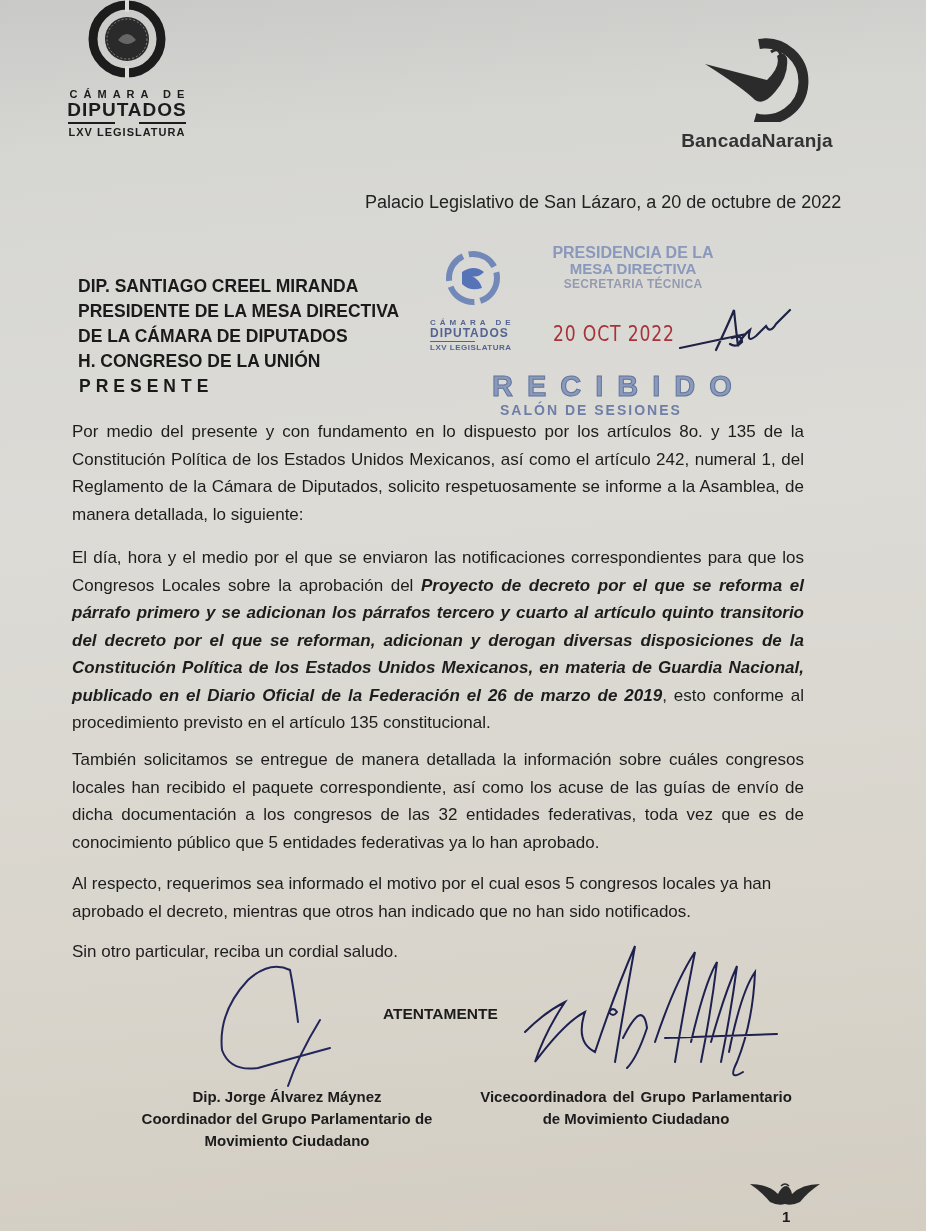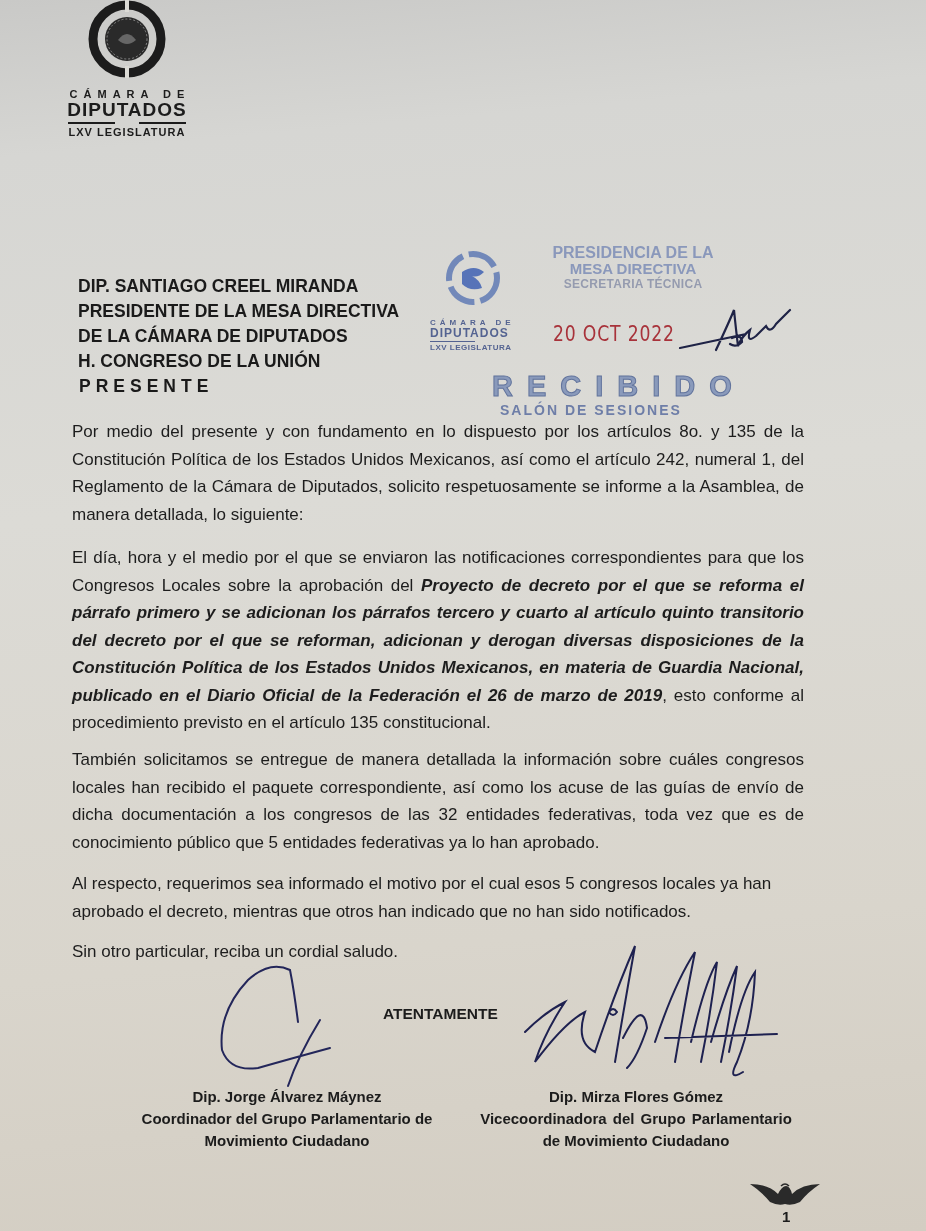--- a/index.html
+++ b/index.html
@@ -84,21 +84,30 @@
     </svg>
     <div class="camara-line1">CÁMARA DE</div>
     <div class="camara-line2">DIPUTADOS</div>
     <div class="camara-rule">
         <span></span>
         <span></span>
       </div>
     <div class="camara-line3">LXV LEGISLATURA</div>
   </div>
 
+  <div class="abs bancada-logo">
+    <svg width="120" height="86" viewBox="0 0 120 86">
+      <path d="M62 8 a38 38 0 1 1 -4 74" fill="none" stroke="#2b2b2b" stroke-width="10"></path>
+      <path d="M8 28 L70 44 Q84 30 80 20 Q86 14 90 22 Q92 40 78 56 Q66 70 58 64 Q46 52 8 28z" fill="#2b2b2b"></path>
+      <path d="M74 16 q8 -6 10 4" fill="none" stroke="#2b2b2b" stroke-width="3"></path>
+    </svg>
+    <div class="bancada-name">BancadaNaranja</div>
+  </div>
 
+  <div class="abs date-line">Palacio Legislativo de San Lázaro, a 20 de octubre de 2022</div>
 
   <div class="abs addressee">
     <div>DIP. SANTIAGO CREEL MIRANDA</div>
     <div>PRESIDENTE DE LA MESA DIRECTIVA</div>
     <div>DE LA CÁMARA DE DIPUTADOS</div>
     <div>H. CONGRESO DE LA UNIÓN</div>
     <div class="present">PRESENTE</div>
   </div>
 
   <svg class="abs stamp-seal" width="66" height="60" viewBox="0 0 66 60">
@@ -136,21 +145,20 @@
   <svg class="abs sig-right" width="290" height="150" viewBox="0 0 290 150">
     <path d="M20 90 Q40 70 60 60 Q40 90 30 120 Q60 80 80 70 Q70 100 90 110 Q110 50 130 4 Q120 60 110 120 M104 70 q4 -6 8 0 q-4 6 -8 0 M118 96 q20 -40 24 -10 q-10 30 -20 40 M150 100 Q170 40 190 10 Q180 60 170 120 M186 100 Q200 40 212 20 Q206 70 196 120 M206 100 Q220 50 232 24 Q226 70 216 120 M224 110 Q236 50 250 30 Q248 80 232 120 Q222 140 238 130 M160 96 L272 92" fill="none" stroke="#1e2150" stroke-width="2" stroke-linecap="round"></path>
   </svg>
 
   <div class="abs signer-left">
     <div>Dip. Jorge Álvarez Máynez</div>
     <div>Coordinador del Grupo Parlamentario de</div>
     <div>Movimiento Ciudadano</div>
   </div>
   <div class="abs signer-right">
-    <div>Dip. Mirza Flores Gómez</div>
     <div class="role">Vicecoordinadora del Grupo Parlamentario</div>
     <div>de Movimiento Ciudadano</div>
   </div>
 
   <svg class="abs footer-emblem" width="74" height="28" viewBox="0 0 74 28">
     <path d="M2 4 Q20 4 30 14 Q34 6 38 6 Q42 6 44 14 Q54 4 72 4 Q60 12 52 22 Q44 26 37 24 Q30 26 22 22 Q14 12 2 4z" fill="#2a2a2a"></path>
     <path d="M33 6 q4 -4 8 0" fill="none" stroke="#2a2a2a" stroke-width="1.5"></path>
   </svg>
   <div class="abs page-number">1</div>
 

